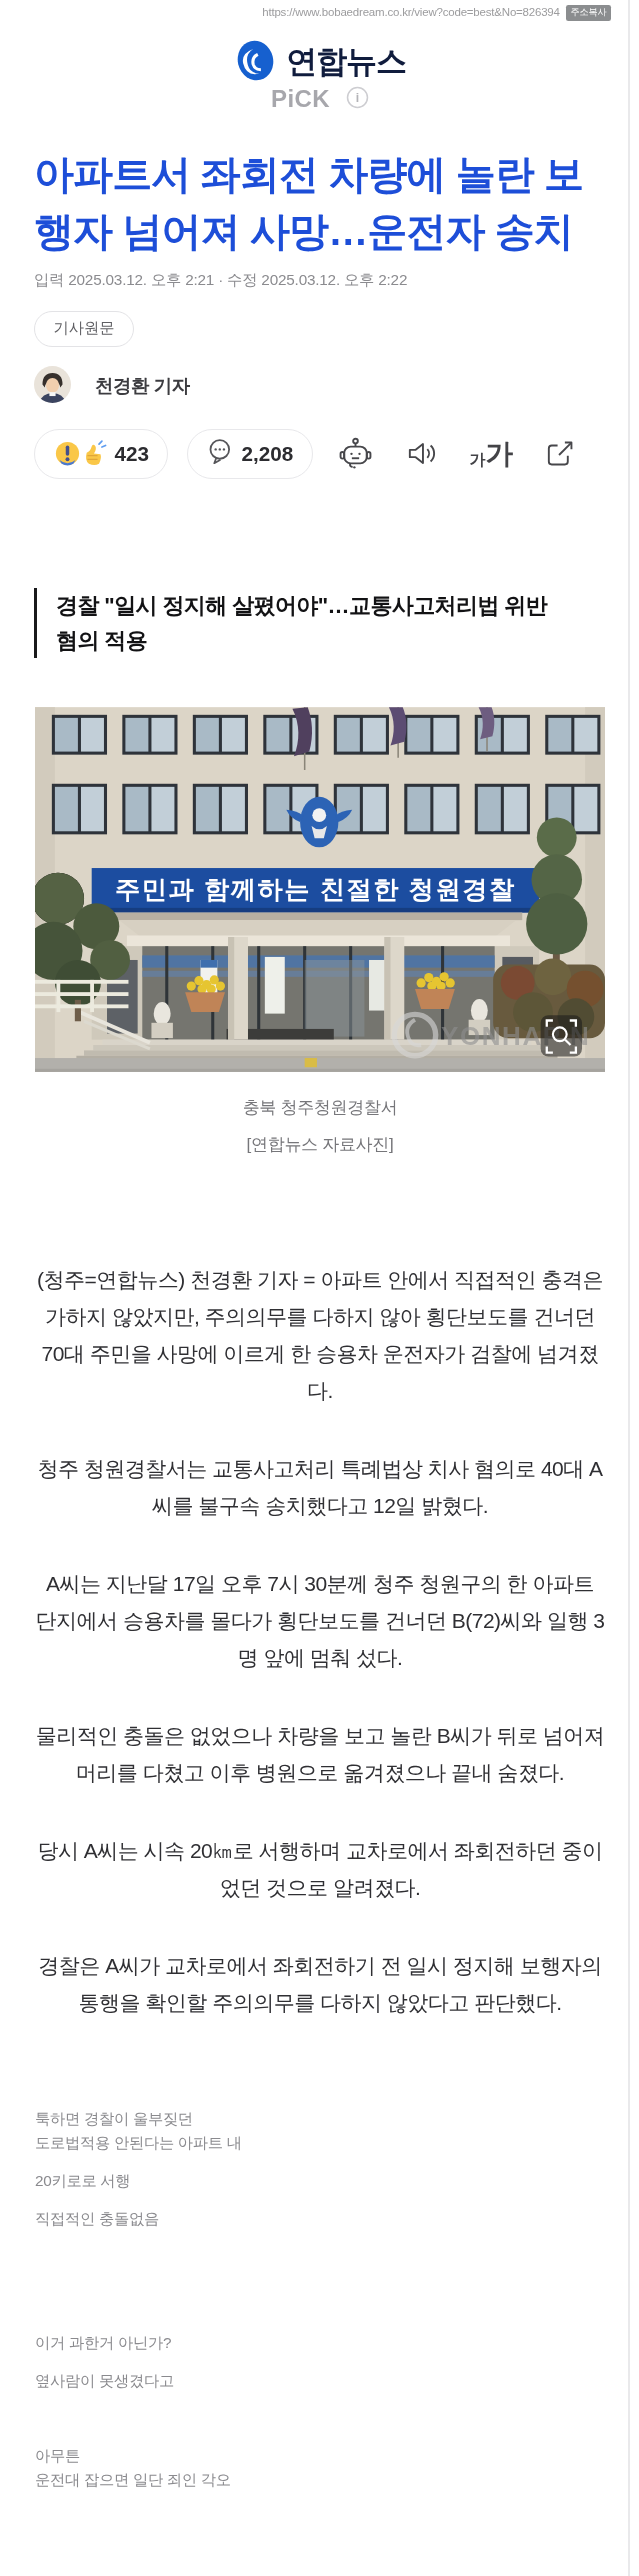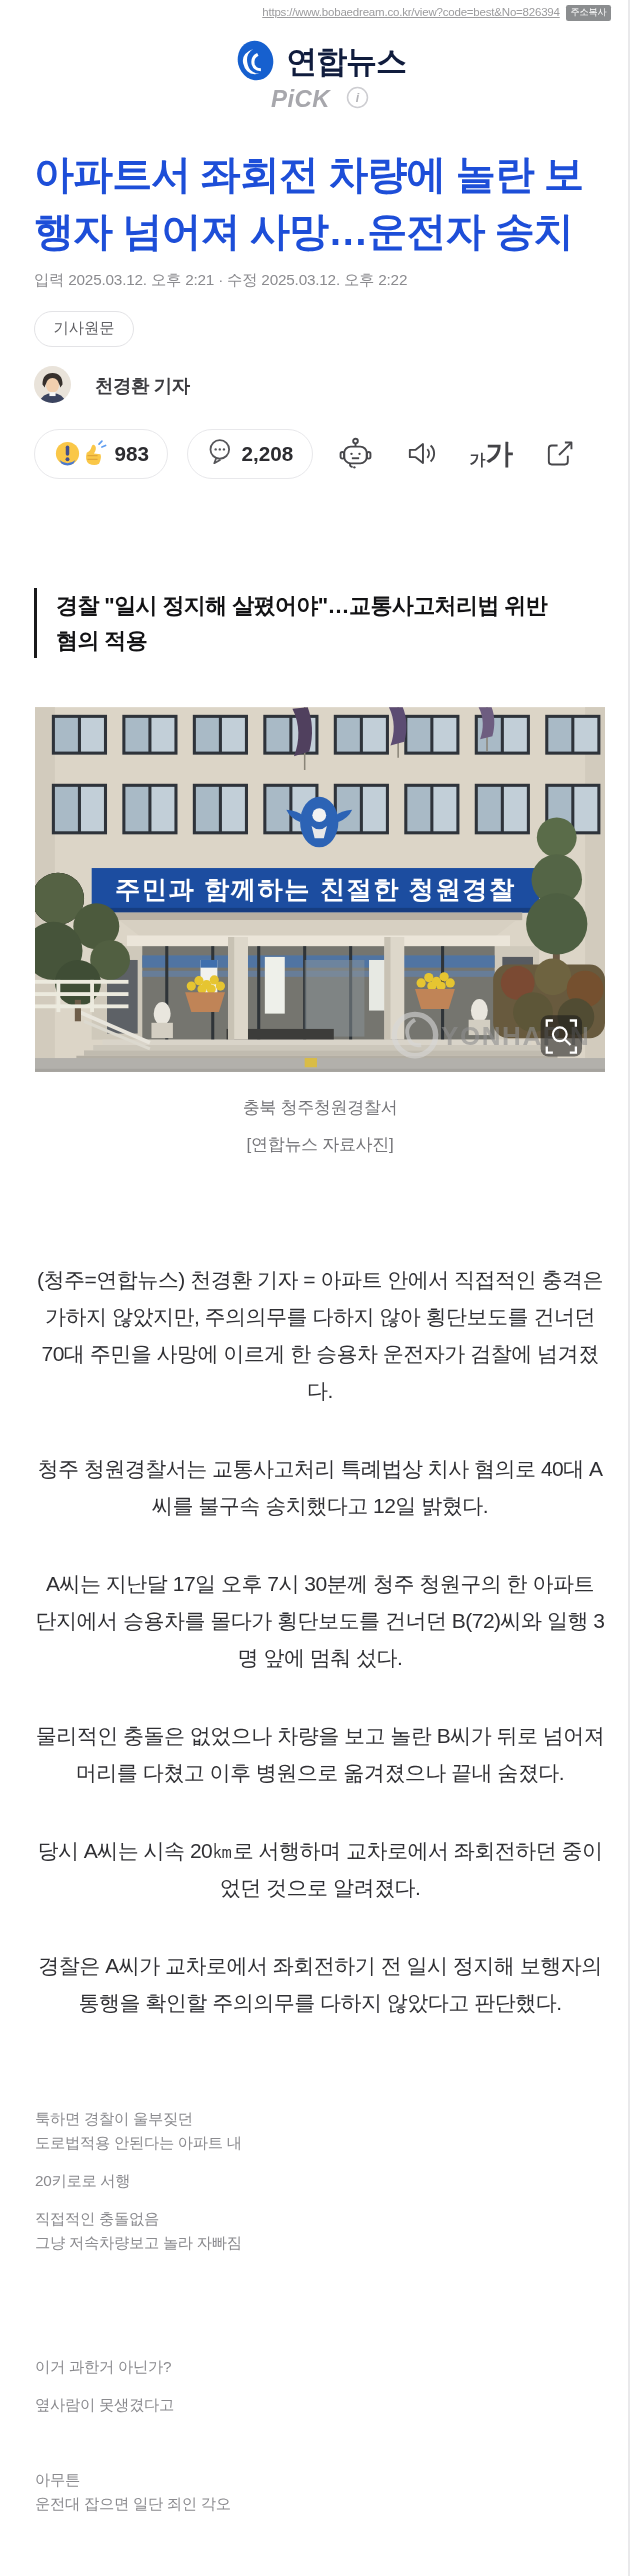--- a/index.html
+++ b/index.html
@@ -1,29 +1,29 @@
 <!DOCTYPE html>
 <html style="font-size:12.3px"><head>
 <meta charset="utf-8">
 <style>
   html,body{margin:0;padding:0;}
   body{width:640px;height:2576px;overflow:hidden;background:#ffffff;position:relative;
        font-family:"Liberation Sans","DejaVu Sans",sans-serif;-webkit-font-smoothing:antialiased;}
   .edge-line{position:absolute;left:628px;top:0;height:100%;width:1.5px;background:#e9e9eb;}
 
   
-  .url-row{padding:4.6px 29px 0 0;text-align:right;font-size:11.5px;color:#9c9c9e;letter-spacing:-0.2px;text-decoration:underline;}
+  .url-row{padding:4.6px 29px 0 0;text-align:right;font-size:11.5px;color:#9c9c9e;letter-spacing:-0.2px;}
   .copy-badge{display:inline-block;background:#8b8d8f;color:#fff;font-size:9.2px;padding:1.5px 4.6px;
       border-radius:2.3px;margin-left:6.1px;vertical-align:0.8px;}
 
   
   .brand-row{display:flex;align-items:center;justify-content:space-between;margin:18.4px 34px 0 34px;flex-direction:column;}
   .brand-left{display:flex;align-items:center;gap:9.2px;}
   .brand-name{font-size:31px;font-weight:800;color:#101c3d;letter-spacing:-1.1px;}
-  .pick-wrap{display:flex;align-items:center;gap:16px;font-style:italic;}
+  .pick-wrap{display:flex;align-items:center;gap:16px;}
   .pick-label{font-size:24px;font-weight:800;color:#a7a7ac;letter-spacing:0.4px;}
 
   .title{margin:33px 34px 0 34px;font-size:40px;line-height:1.43;font-weight:700;color:#1d4ed8;letter-spacing:-0.9px;}
   .meta{margin:9.2px 34px 0 34px;font-size:15.3px;color:#8b8b8f;letter-spacing:-0.2px;}
 
   .origin-row{margin:20px 34px 0 34px;}
   .origin-btn{display:inline-block;padding:6.9px 18.4px;border:1.1px solid #e3e3e6;border-radius:20px;
       font-size:15.3px;color:#5f5f63;background:#fff;}
 
   .reporter-row{margin:18.4px 34px 0 34px;display:flex;align-items:center;gap:24px;}
@@ -125,21 +125,21 @@
         <path d="M9 29 q11 9 22 0 l-3 5 q-8 5-16 0 z" fill="#4a78d0"></path>
         <rect x="17.6" y="9" width="4.8" height="14" rx="2.4" fill="#44508c"></rect>
         <circle cx="20" cy="28" r="2.7" fill="#44508c"></circle>
       </svg>
       <svg width="29" height="29" viewBox="0 0 40 40">
         <path d="M12 19 q-3 11 3 15 q8 4 14 0 q4-8 2-13 l-9-1 q4-6 2-10 q-3-4-5 0 q-2 7-7 9 z" fill="#fac748"></path>
         <path d="M13 23 h14 M13 28 h14" stroke="#e0a73a" stroke-width="1.6"></path>
         <path d="M29 7 l4-4 M33 11 l5-2" stroke="#5f9df0" stroke-width="2.4" stroke-linecap="round"></path>
       </svg>
     </span>
-    <span>983</span>
+    <span>423</span>
   </div>
   <div class="pill">
     <span>
       <svg width="27.6" height="27.6" viewBox="0 0 40 40">
         <circle cx="20" cy="18" r="13.5" fill="none" stroke="#56565a" stroke-width="2.6"></circle>
         <path d="M15 30 l-3 8 l9-5" fill="none" stroke="#56565a" stroke-width="2.6" stroke-linejoin="round"></path>
         <circle cx="14" cy="18" r="1.7" fill="#56565a"></circle>
         <circle cx="20" cy="18" r="1.7" fill="#56565a"></circle>
         <circle cx="26" cy="18" r="1.7" fill="#56565a"></circle>
       </svg>
@@ -417,21 +417,20 @@
 <div class="comments">
   <div class="cgroup g1">
     <div>툭하면 경찰이 울부짖던</div>
     <div>도로법적용 안된다는 아파트 내</div>
   </div>
   <div class="cgroup g2">
     <div>20키로로 서행</div>
   </div>
   <div class="cgroup g3">
     <div>직접적인 충돌없음</div>
-    <div>그냥 저속차량보고 놀라 자빠짐</div>
   </div>
   <div class="cgroup g4">
     <div>이거 과한거 아닌가?</div>
   </div>
   <div class="cgroup g5">
     <div>옆사람이 못생겼다고</div>
   </div>
   <div class="cgroup g6">
     <div>아무튼</div>
     <div>운전대 잡으면 일단 죄인 각오</div>

